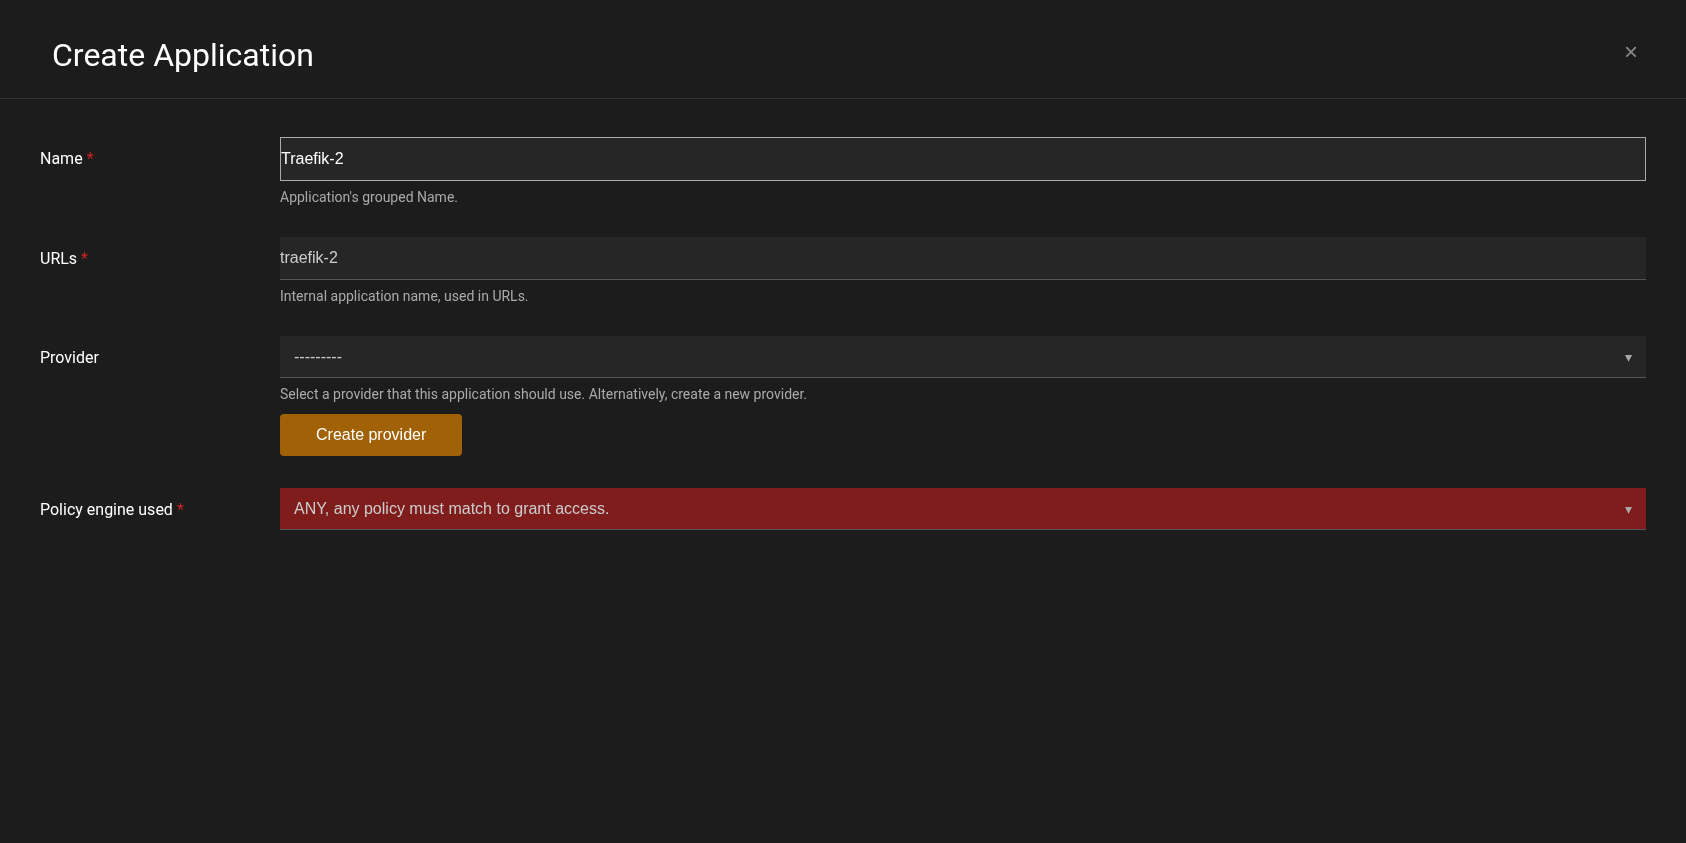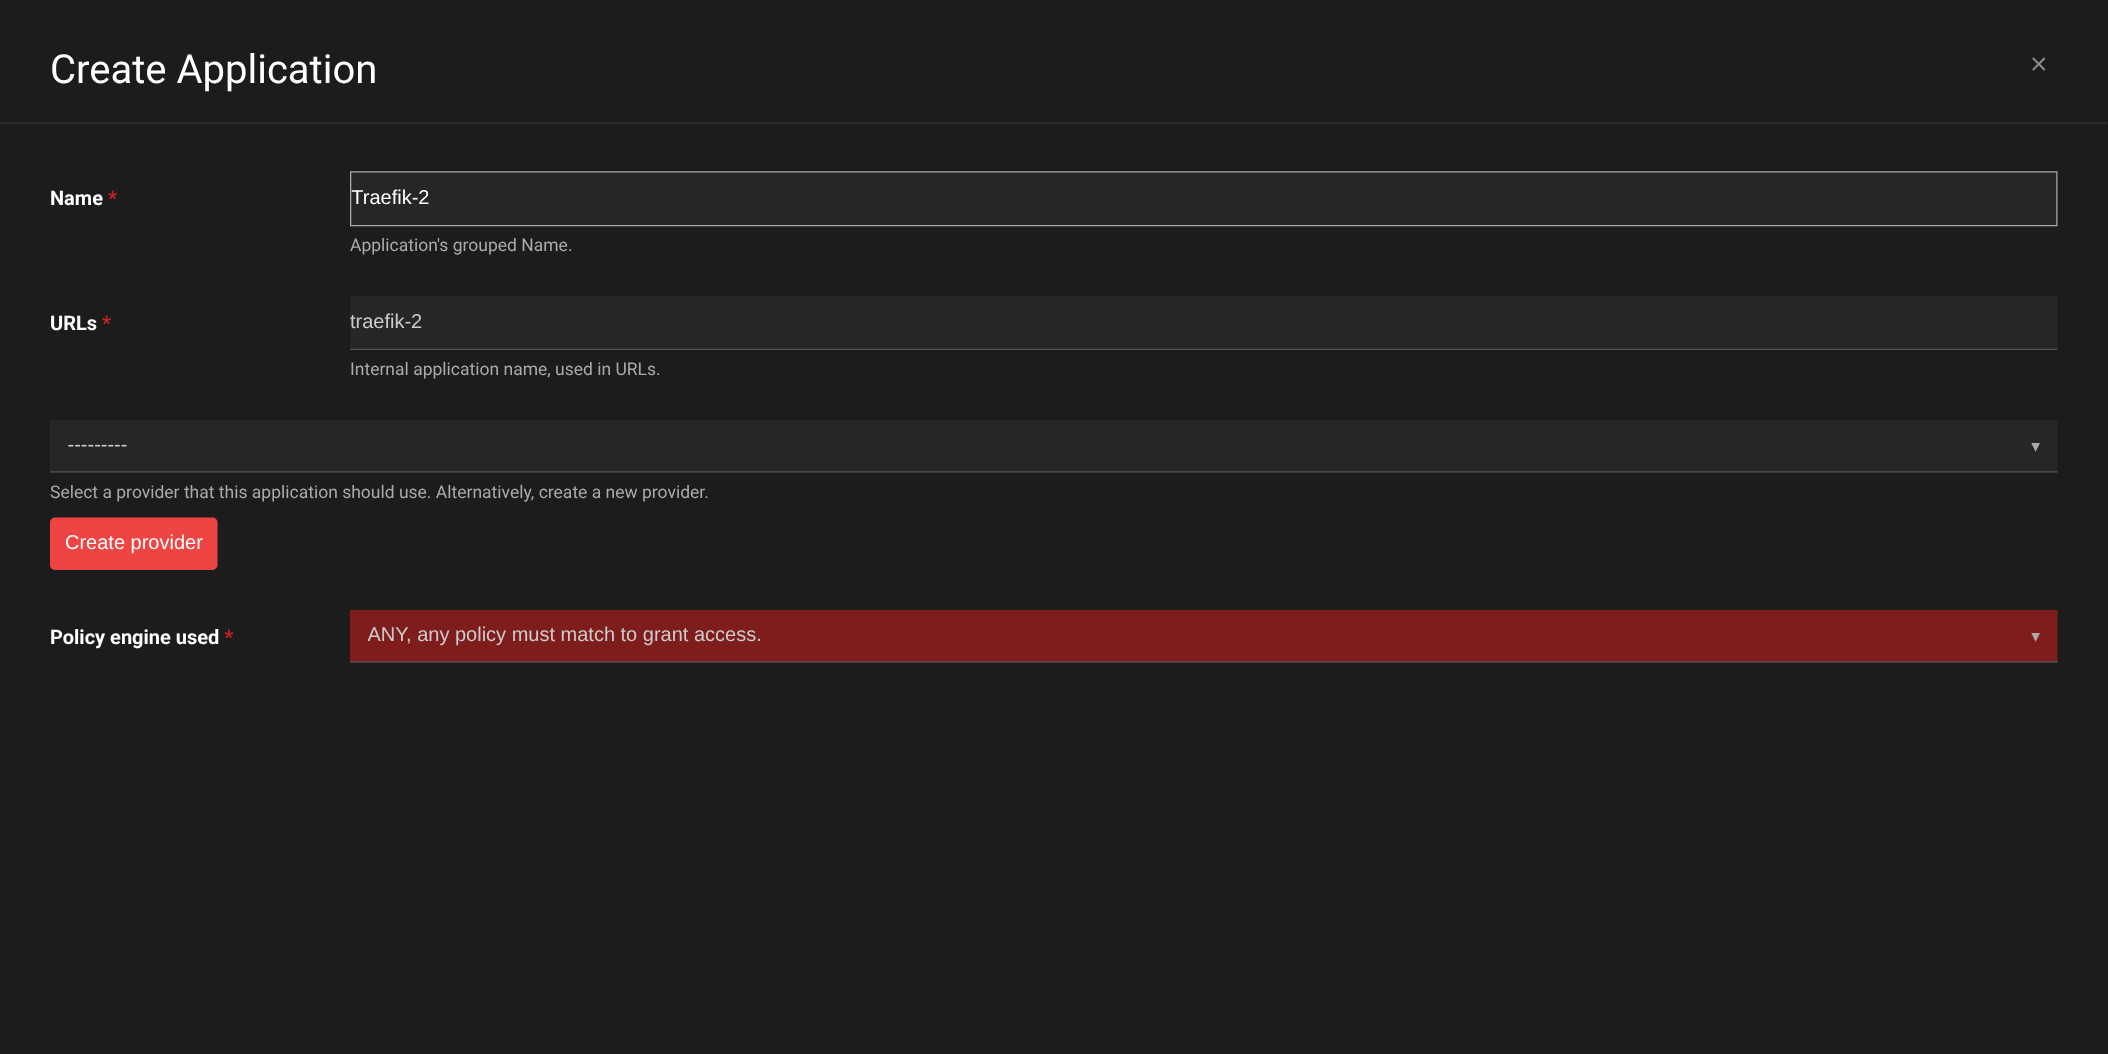--- a/index.html
+++ b/index.html
@@ -24,20 +24,21 @@
       display: flex;
       flex-direction: column;
       position: relative;
     }
 
     .modal-header {
       display: flex;
       justify-content: space-between;
       align-items: flex-start;
       padding: 36px 40px 24px 40px;
+      margin-left: 12px;
     }
 
     .modal-title {
       font-size: 32px;
       font-weight: 400;
       color: #ffffff;
     }
 
     .close-button {
       background: none;
@@ -59,21 +60,21 @@
       display: flex;
       align-items: flex-start;
       margin-bottom: 32px;
     }
 
     .form-label-col {
       width: 240px;
       min-width: 240px;
       padding-top: 12px;
       font-size: 16px;
-      font-weight: 700;
+      font-weight: 400;
       color: #ffffff;
       display: flex;
       gap: 4px;
     }
 
     .required-star {
       color: #cc2222;
       font-size: 16px;
     }
 
@@ -141,24 +142,24 @@
       background-color: #262626;
       border: none;
       border-bottom: 1px solid #555555;
       color: #cccccc;
       height: 48px;
     }
 
     .create-provider-btn {
       display: inline-block;
       margin-top: 12px;
-      background-color: #ef4444;
-      color: #ffffff;
-      border: none;
-      padding: 12px 12px;
+      background-color: #a16207;
+      color: #ffffff;
+      border: none;
+      padding: 12px 36px;
       font-size: 16px;
       cursor: pointer;
       border-radius: 4px;
     }
 
     .policy-select-wrapper {
       position: relative;
     }
 
     .policy-select {
@@ -210,20 +211,23 @@
         <span class="required-star">*</span>
       </div>
       <div class="form-control-col">
         <input type="text" class="form-input slug-input" value="traefik-2" style="">
         <p class="form-help-text">Internal application name, used in URLs.</p>
       </div>
     </div>
 
 
     <div class="form-row">
+      <div class="form-label-col">
+        <span>Provider</span>
+      </div>
       <div class="form-control-col">
         <div class="provider-select-wrapper">
           <select class="provider-select">
             <option value="">---------</option>
           </select>
           <span class="select-arrow">▾</span>
         </div>
         <p class="form-help-text">Select a provider that this application should use. Alternatively, create a new provider.</p>
         <button class="create-provider-btn">Create provider</button>
       </div>

